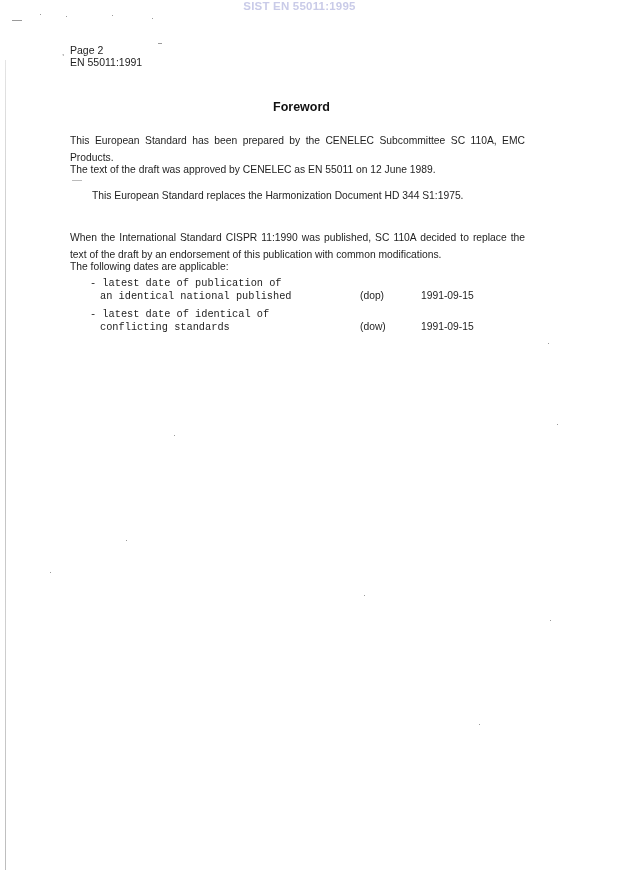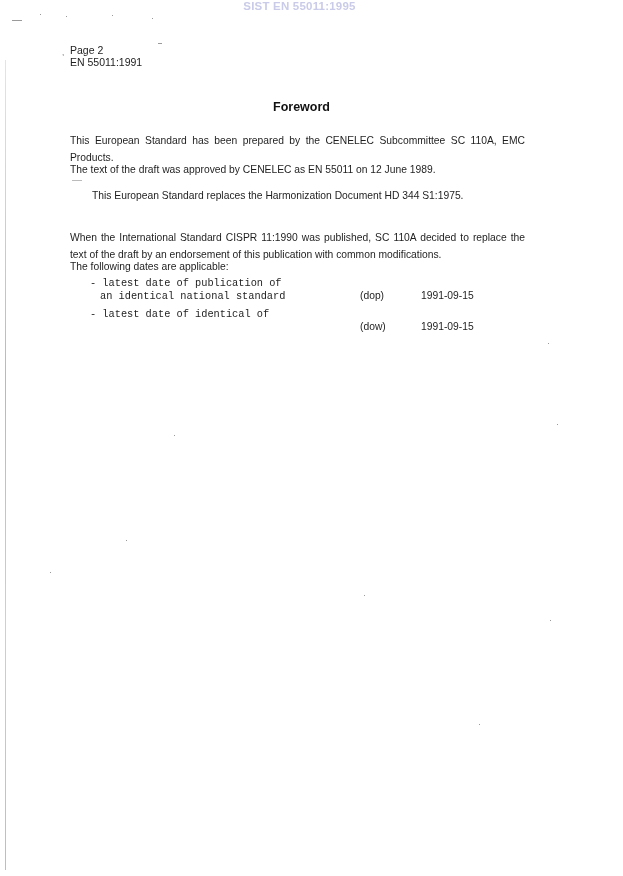--- a/index.html
+++ b/index.html
@@ -128,29 +128,30 @@
 
 <div class="para p1">This European Standard has been prepared by the CENELEC Subcommittee SC 110A, EMC Products.</div>
 <div class="para p2">The text of the draft was approved by CENELEC as EN 55011 on 12 June 1989.</div>
 <div class="para p3">This European Standard replaces the Harmonization Document HD 344 S1:1975.</div>
 <div class="para p4">When the International Standard CISPR 11:1990 was published, SC 110A decided to replace the text of the draft by an endorsement of this publication with common modifications.</div>
 <div class="para p5">The following dates are applicable:</div>
 
 <div class="date-row r1">
   <div class="desc">
     <span>- latest date of publication of</span>
-    <span class="line2">an identical national standard</span>
+    <span class="line2">an identical national published</span>
   </div>
   <span class="abbr">(dop)</span>
   <span class="date">1991-09-15</span>
 </div>
 
 <div class="date-row r2">
   <div class="desc">
     <span>- latest date of identical of</span>
+    <span class="line2">conflicting standards</span>
   </div>
   <span class="abbr">(dow)</span>
   <span class="date">1991-09-15</span>
 </div>
 
 <div class="speck" style="left:12px;top:20px;width:10px;"></div>
 <div class="speck" style="left:40px;top:14px;"></div>
 <div class="speck" style="left:66px;top:16px;"></div>
 <div class="speck" style="left:112px;top:15px;"></div>
 <div class="speck" style="left:152px;top:18px;"></div>

